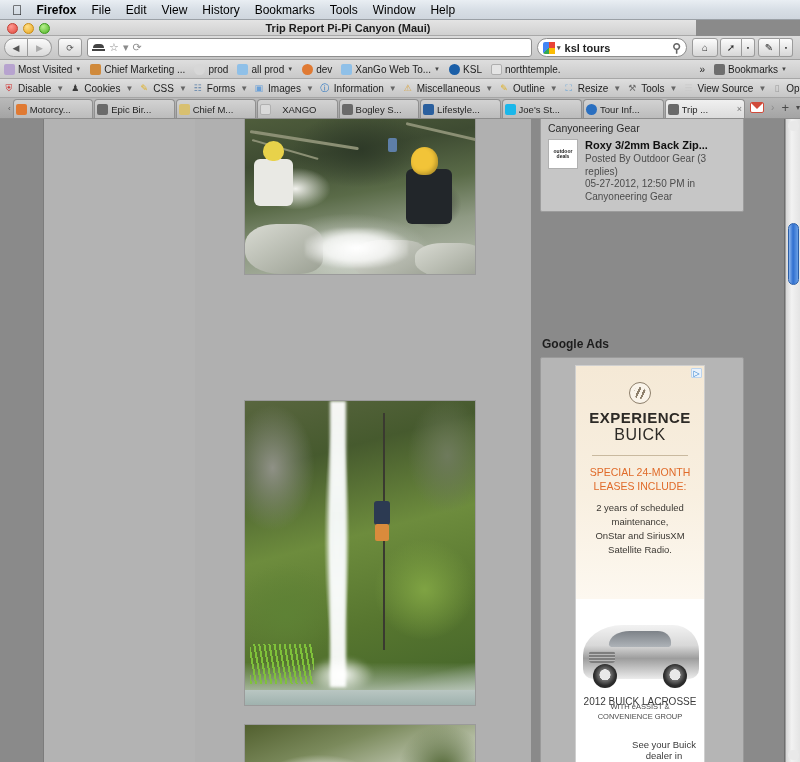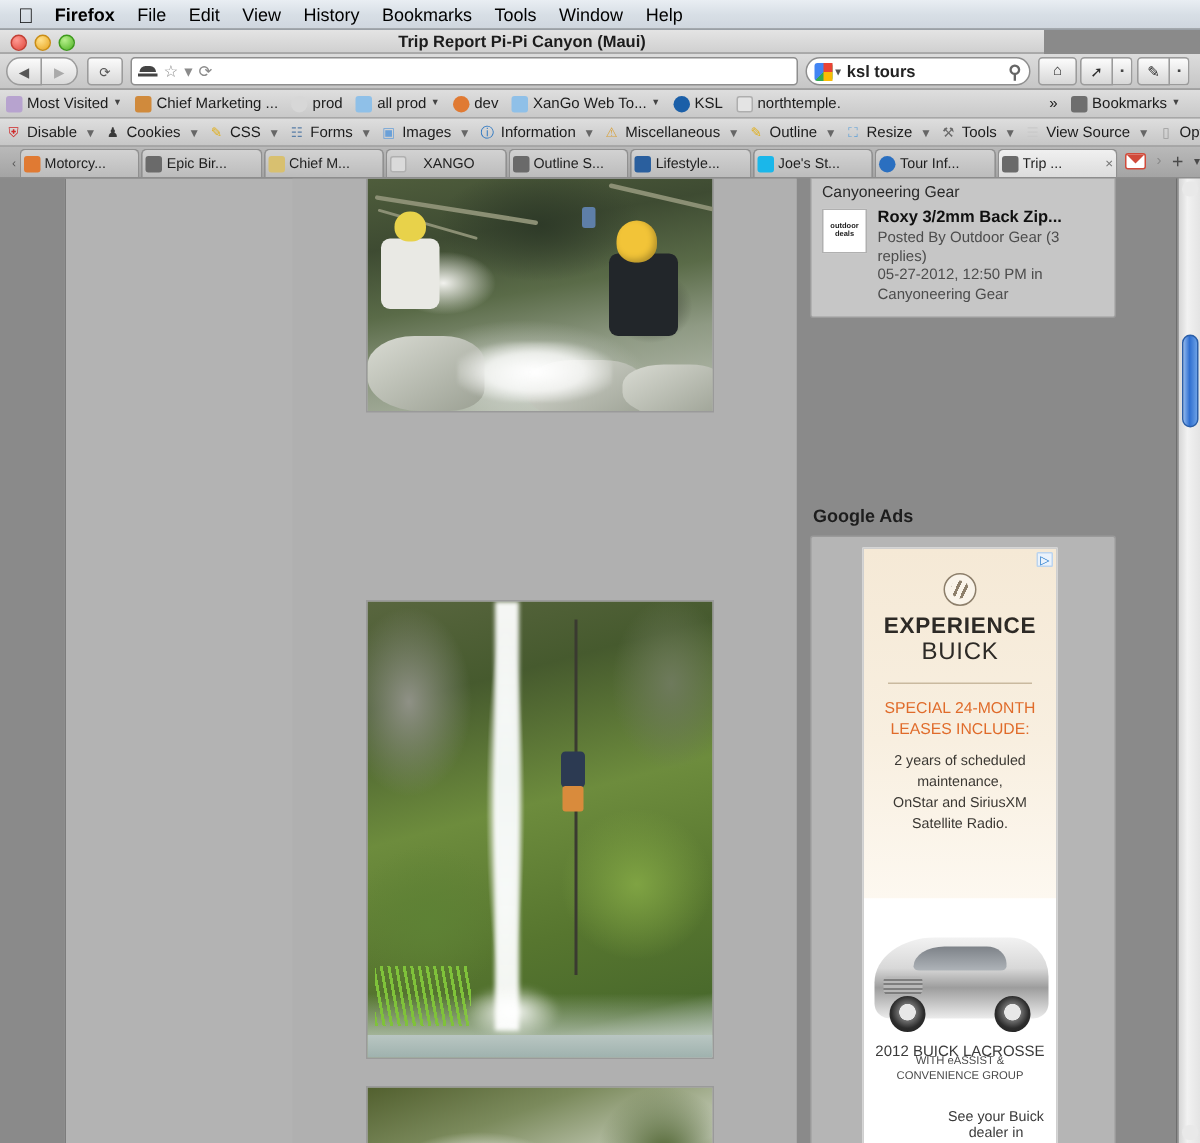--- a/index.html
+++ b/index.html
@@ -532,21 +532,21 @@
   <div class="tab">
     <span class="tico" style="background:#d8c070;"></span>
     <span class="tlabel">Chief M...</span>
   </div>
   <div class="tab">
     <span class="tico" style="background:#dadada;border:1px solid #b0b0b0;"></span>
     <span class="tlabel" style="margin-left:8px;">XANGO</span>
   </div>
   <div class="tab">
     <span class="tico" style="background:#6a6a6a;"></span>
-    <span class="tlabel">Outline S...</span>
+    <span class="tlabel">Bogley S...</span>
   </div>
   <div class="tab">
     <span class="tico" style="background:#2a5f9e;"></span>
     <span class="tlabel">Lifestyle...</span>
   </div>
   <div class="tab">
     <span class="tico" style="background:#1ab7ea;"></span>
     <span class="tlabel">Joe's St...</span>
   </div>
   <div class="tab">

